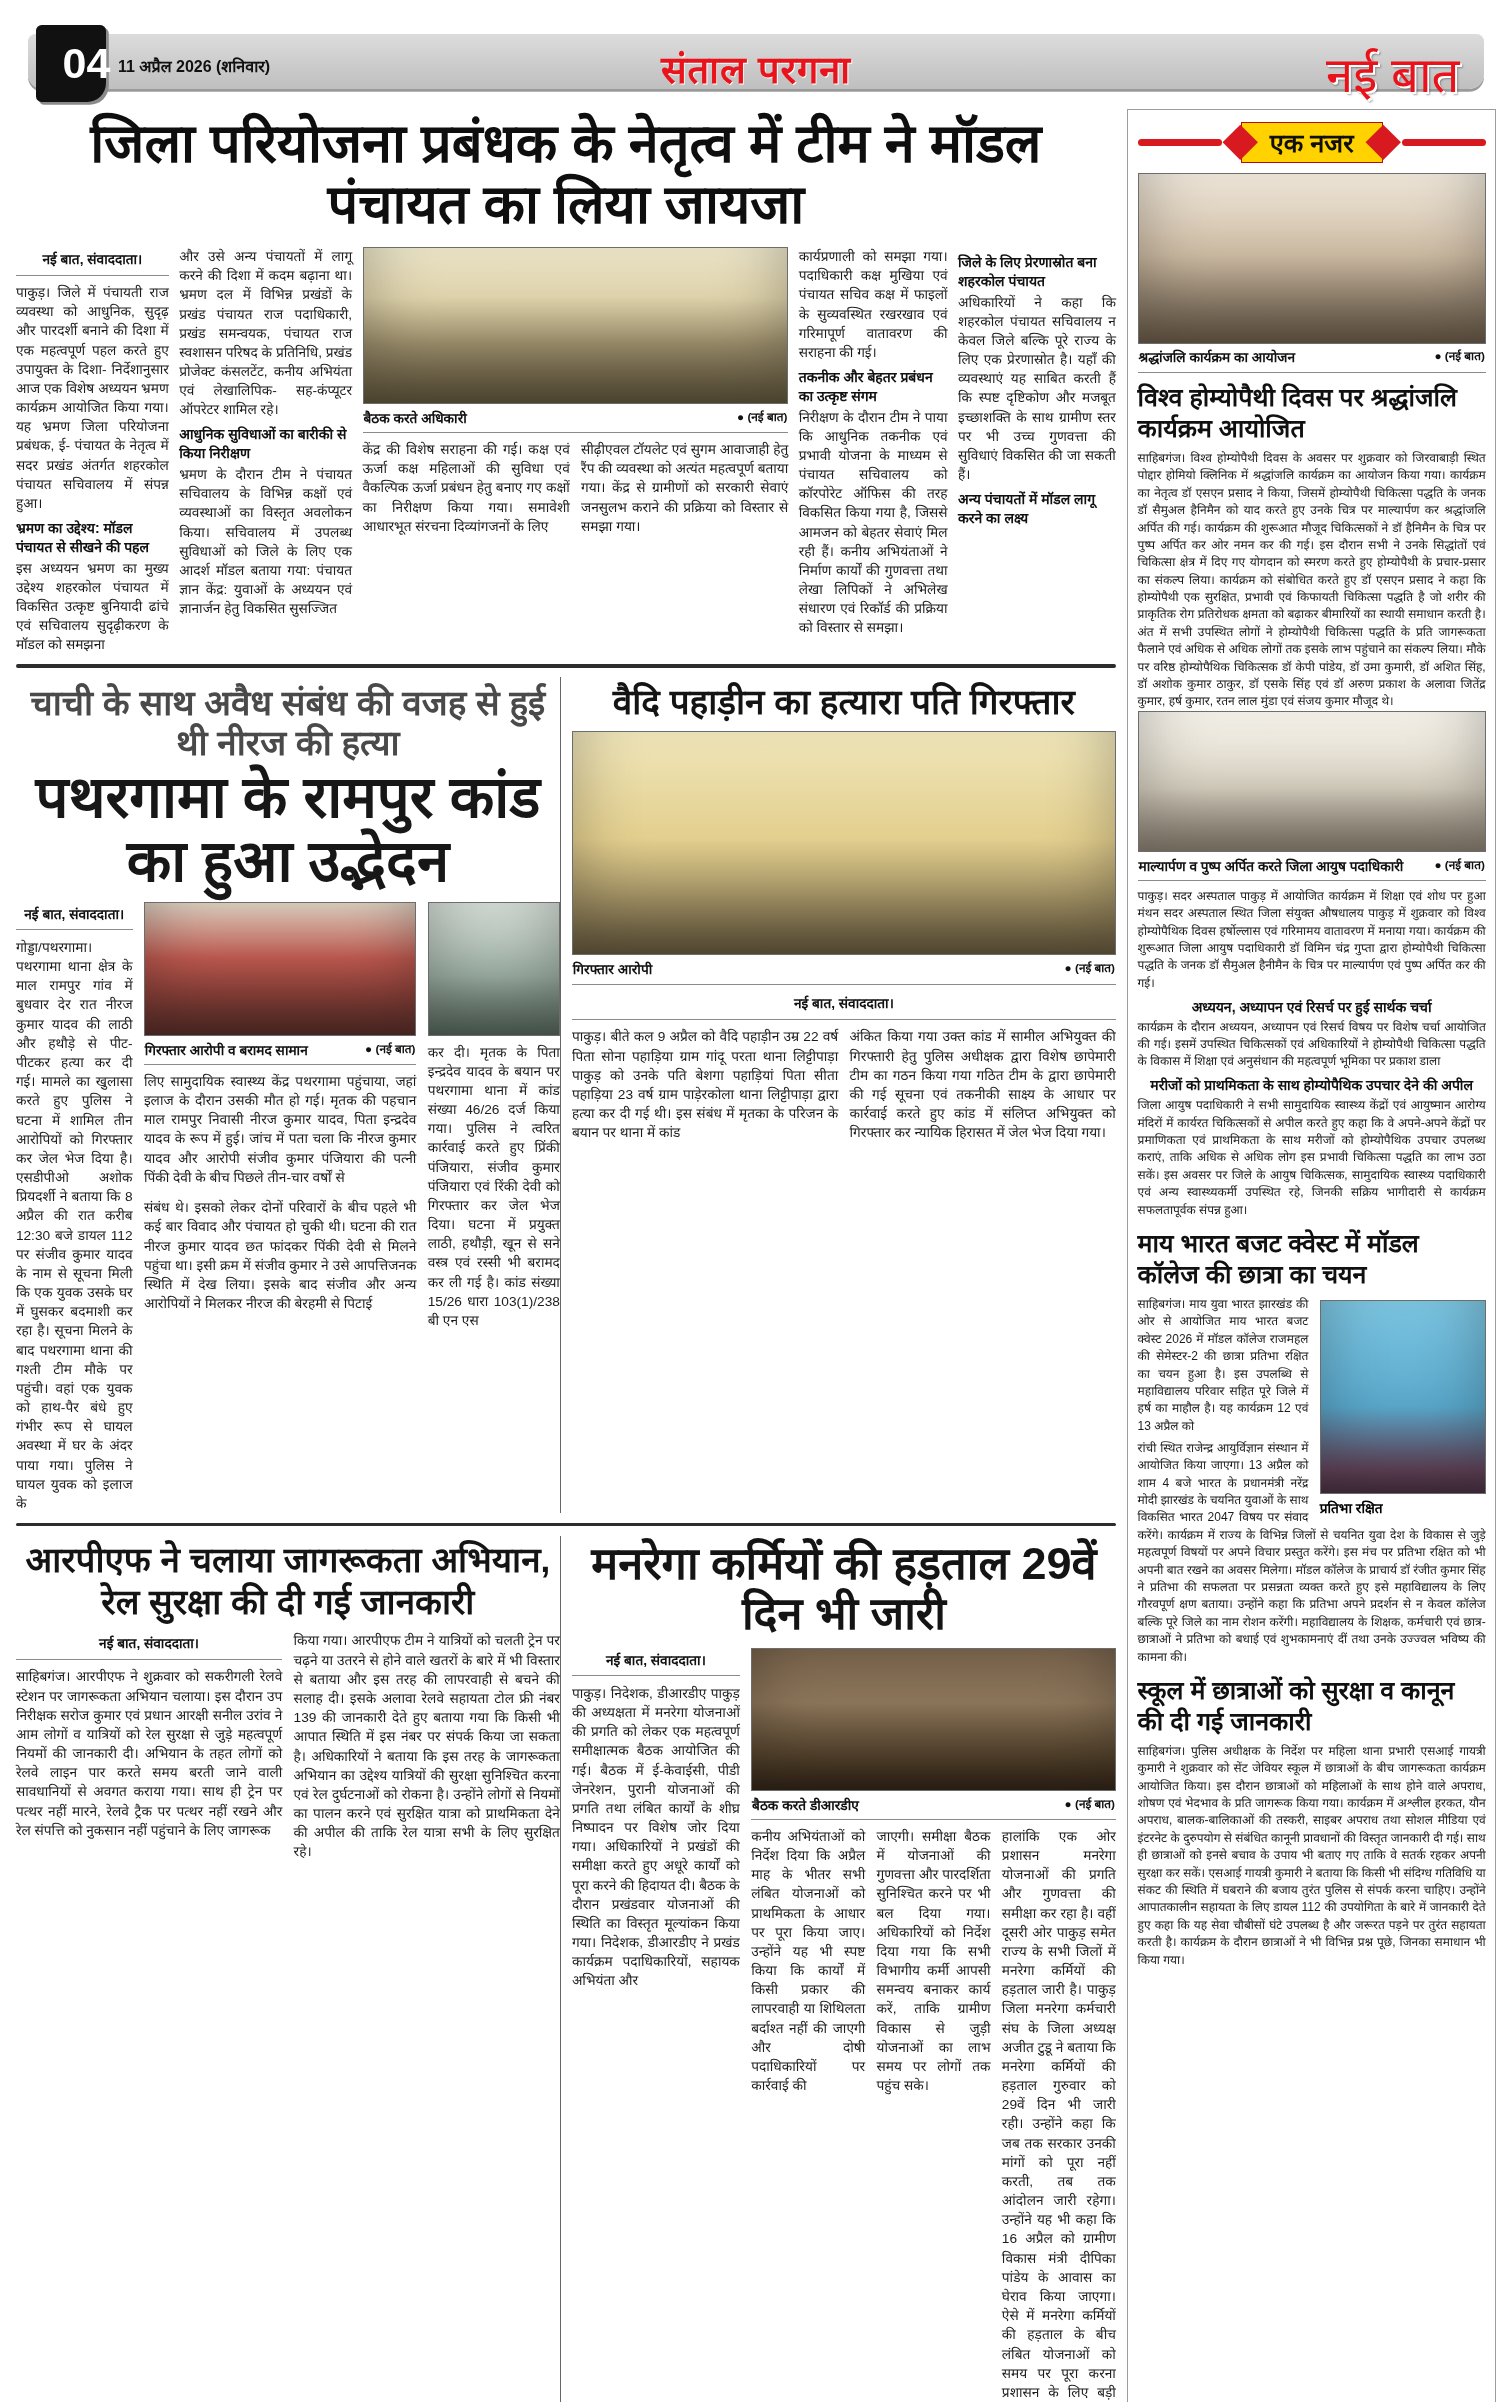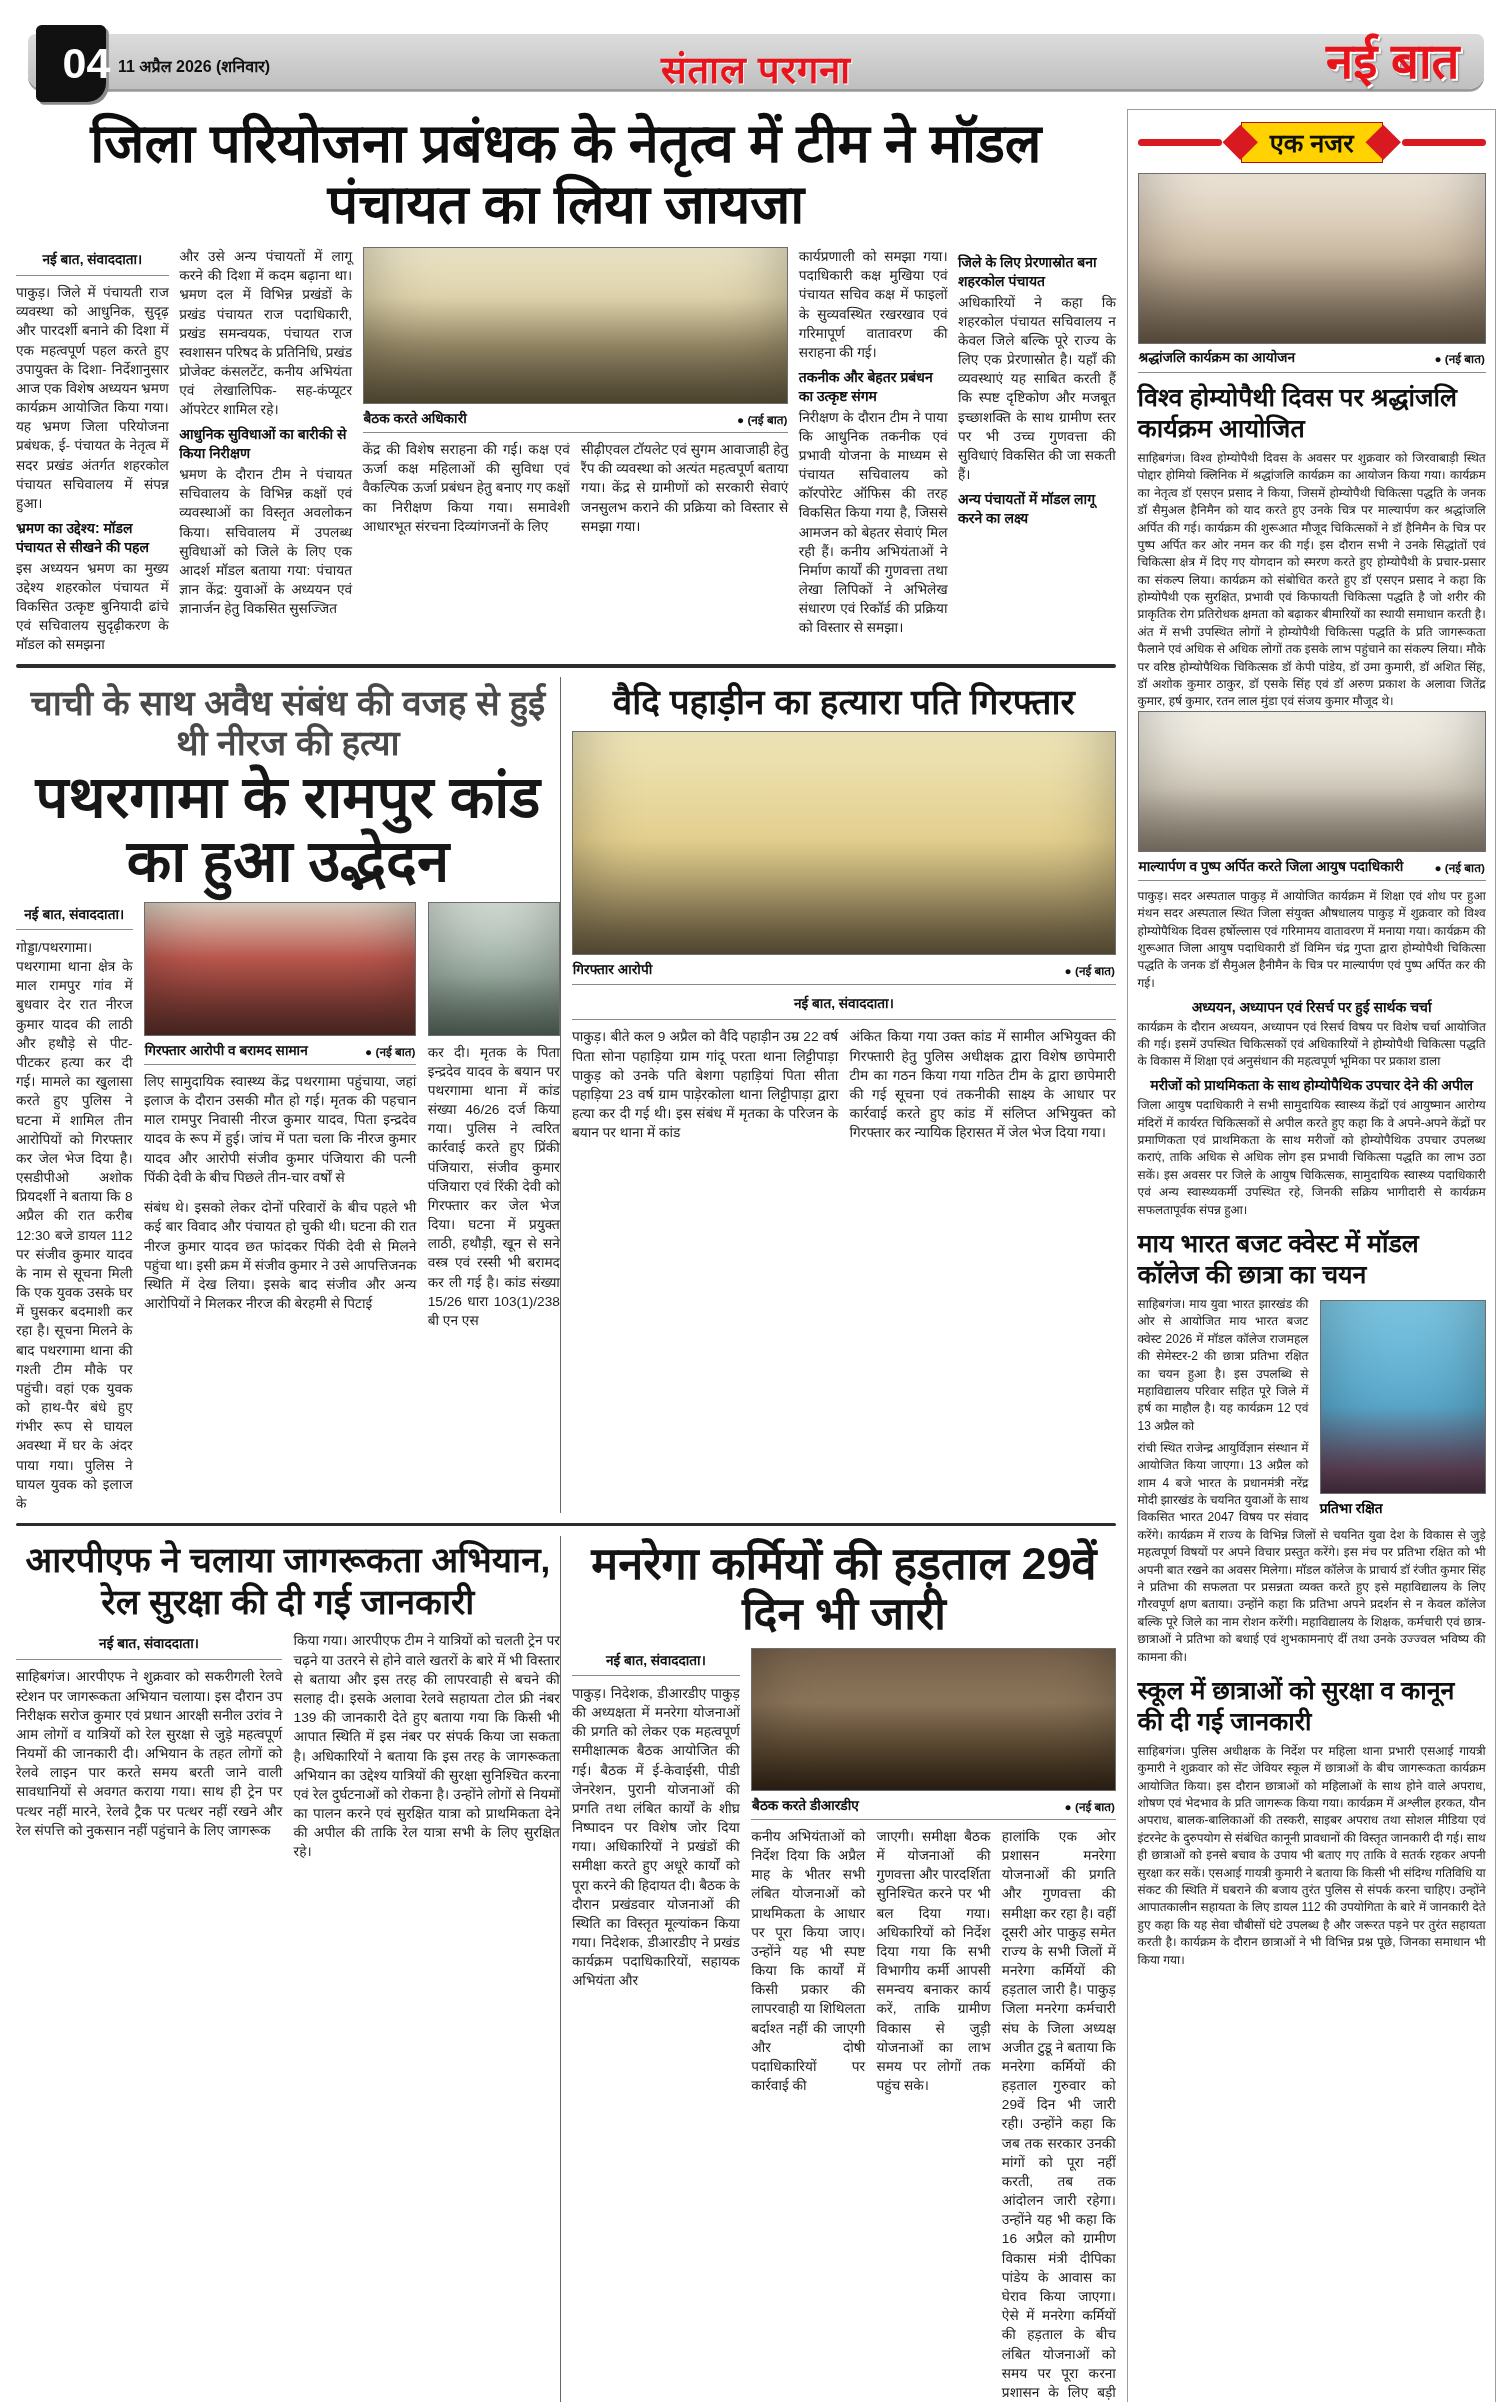--- a/index.html
+++ b/index.html
@@ -10,34 +10,34 @@
   .masthead { position:relative; height:81px; margin:0 14px 3.8px; }
   .mast-bar { position:absolute; left:0; right:0; top:9.4px; height:55px;
     background:linear-gradient(180deg,#dcdcdc,#bfbfbf); border-radius:7.5px 7.5px 15px 15px;
     box-shadow:0 2.8px 0 #9a9a9a; }
   .pagenum-box { position:absolute; left:7.5px; top:0; width:70px; height:77px; background:#111;
     border-radius:5.6px 5.6px 19px 5.6px; color:#fff; display:flex; align-items:center; justify-content:center;
     font-size:43px; font-weight:800; box-shadow:2.8px 2.8px 0 #8a8a8a;padding-left:32px; }
   .mast-date { position:absolute; left:90px; top:30px; font-size:16px; font-weight:700; color:#111; }
   .mast-edition { position:absolute; left:0; right:0; top:17px; text-align:center; font-size:38px;
     font-weight:900; color:#e8131b; letter-spacing:0.9px; text-shadow:0.9px 0.9px 0 #fff; }
-  .mast-logo { position:absolute; right:24.5px; top:1px; font-size:49px; font-weight:700; color:#e8131b;
+  .mast-logo { position:absolute; right:24.5px; top:15px; font-size:49px; font-weight:400; color:#e8131b;
     text-shadow:1.9px 1.9px 0 #ffffff, 2.8px 2.8px 1.9px rgba(0,0,0,.35); }
 
   
   .content { display:flex; gap:11.3px; padding:0 1.9px; }
   .main-col { width:1100px; }
   .rail { width:380px; border:1.9px solid #9c9c9c; border-bottom:6.6px solid #5c5c5c; padding:7.5px 9.4px 11.3px; }
   .rule { height:3.8px; background:#2d2d2d; margin:9.4px 0; border-radius:1.9px; }
   p.body, .body p { font-size:13.7px; line-height:1.40; color:#1c1c1c; text-align:justify; }
   .sub { font-weight:800; font-size:14px; margin:4.7px 0 2.8px; color:#111; }
   .byline { text-align:center; font-weight:800; font-size:13.7px; padding:1.9px 0 6.6px; margin-bottom:7.5px;
     border-bottom:1.4px solid #8a8a8a; color:#111; }
   .photo { position:relative; border:0.9px solid #6d6d6d; box-shadow:inset 0 -43px 66px rgba(0,0,0,.30); }
-  .cap { display:flex; justify-content:space-between; align-items:flex-end; font-weight:800; font-size:13.7px;
+  .cap { display:flex; justify-content:space-between; align-items:flex-start; font-weight:800; font-size:13.7px;
     padding:3.8px 0.9px 5.6px; border-bottom:1.4px solid #8a8a8a; margin-bottom:6.6px; color:#111; }
   .cap .credit { font-weight:700; font-size:11.8px; white-space:nowrap; }
   .cols { display:flex; gap:11.3px; }
   .cols > div { flex:1; min-width:0; }
   .vdiv { border-left:1.9px solid #666; padding-left:11px; }
 
   
   .h-lead { font-size:54px; font-weight:900; color:#0e0e0e; text-align:center; line-height:1.12; margin:3.8px 0 13px; }
   .kicker { font-size:35px; font-weight:900; color:#4a4a4a; text-align:center; line-height:1.15; margin:5.6px 0 1.9px; }
   .h-path { font-size:58px; font-weight:900; color:#171717; text-align:center; line-height:1.1; margin:1.9px 0 9.4px; }

